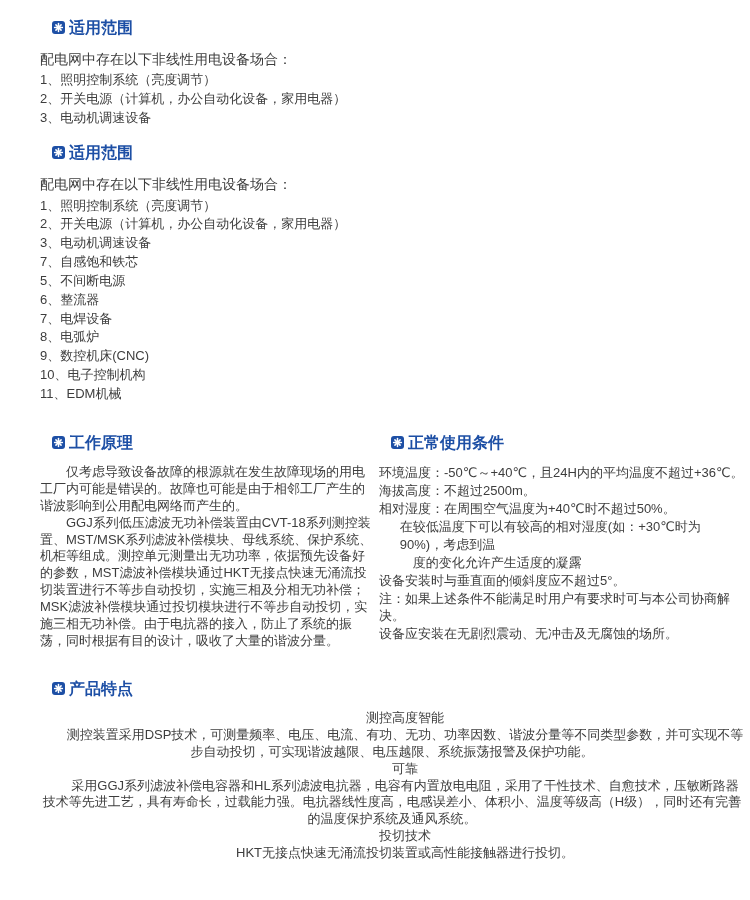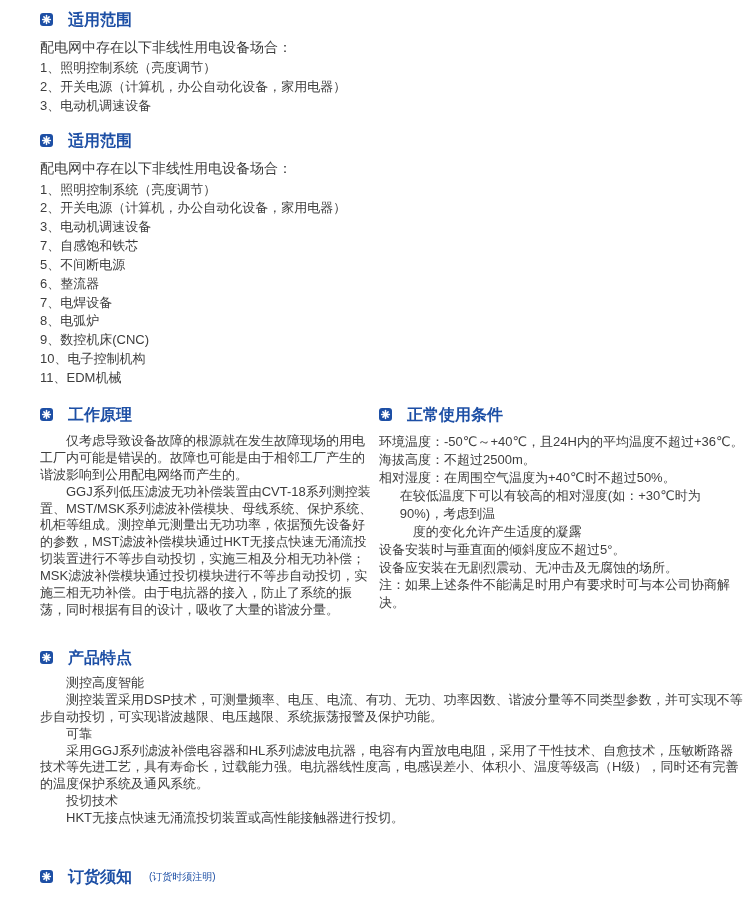--- a/index.html
+++ b/index.html
@@ -7,22 +7,22 @@
   body {
     width: 750px; height: 900px;
     background: #ffffff;
     font-family: "Liberation Sans", "DejaVu Sans", sans-serif;
     color: #3d3d3d;
     overflow: hidden;
   }
   .page { padding: 6px 6px 0 40px; }
 
   .sec-title {
-    display: flex; align-items: center; gap: 15px;
-    margin: 0; padding: 0;
+    display: flex; align-items: center; gap: 4px;
+    margin: 12px; padding: 0;
     color: #1d4fa5; font-size: 16px; font-weight: bold;
     line-height: 1.2;
   }
   .sec-title .bullet { flex: 0 0 auto; display: inline-flex; }
   .sec-title .sub { font-size: 10px; font-weight: normal; color: #1d4fa5; margin-left: 2px; }
 
   .intro { margin: 8px 0 0 0; font-size: 14px; line-height: 1.45; }
   .plain-list { margin: 2px 0 0 0; }
   .plain-list .li { font-size: 13px; line-height: 1.45; }
 
@@ -34,21 +34,21 @@
   .col-right { flex: 1 1 auto; padding-left: 3px; }
 
   .para { margin: 0; font-size: 13px; line-height: 1.3; text-indent: 2em; }
   .col-left .para-wrap { margin-top: 9px; }
 
   .cond-lines { margin-top: 9px; }
   .cond-line { font-size: 13px; line-height: 1.38; }
   .cond-line.indent-1 { padding-left: 1.6em; }
   .cond-line.indent-2 { padding-left: 2.6em; }
 
-  .section-features { margin-top: 29px; }
+  .section-features { margin-top: 29px; text-align: center; }
   .feat-blocks { margin-top: 8px; }
   .feat-sub { margin: 0; font-size: 13px; line-height: 1.3; text-indent: 2em; }
   .feat-text { margin: 0; font-size: 13px; line-height: 1.3; text-indent: 2em; }
 
   .section-ordering { margin-top: 40px; }
   .order-list { margin-top: 15px; }
   .order-list .li { font-size: 13px; line-height: 1.26; }
 </style>
 </head>
 <body>
@@ -147,22 +147,22 @@
         </span>
         <span>正常使用条件</span>
       </h2>
       <div class="cond-lines">
         <div class="cond-line">环境温度：-50℃～+40℃，且24H内的平均温度不超过+36℃。</div>
         <div class="cond-line">海拔高度：不超过2500m。</div>
         <div class="cond-line">相对湿度：在周围空气温度为+40℃时不超过50%。</div>
         <div class="cond-line indent-1">在较低温度下可以有较高的相对湿度(如：+30℃时为90%)，考虑到温</div>
         <div class="cond-line indent-2">度的变化允许产生适度的凝露</div>
         <div class="cond-line">设备安装时与垂直面的倾斜度应不超过5°。</div>
+        <div class="cond-line">注：如果上述条件不能满足时用户有要求时可与本公司协商解决。</div>
         <div class="cond-line">设备应安装在无剧烈震动、无冲击及无腐蚀的场所。</div>
-        <div class="cond-line">注：如果上述条件不能满足时用户有要求时可与本公司协商解决。</div>
       </div>
     </section>
 
   </div>
 
   <section class="section-features">
     <h2 class="sec-title">
       <span class="bullet">
         <svg width="13" height="13" viewBox="0 0 13 13">
             <rect width="13" height="13" rx="3" fill="#1d4fa5"></rect>

